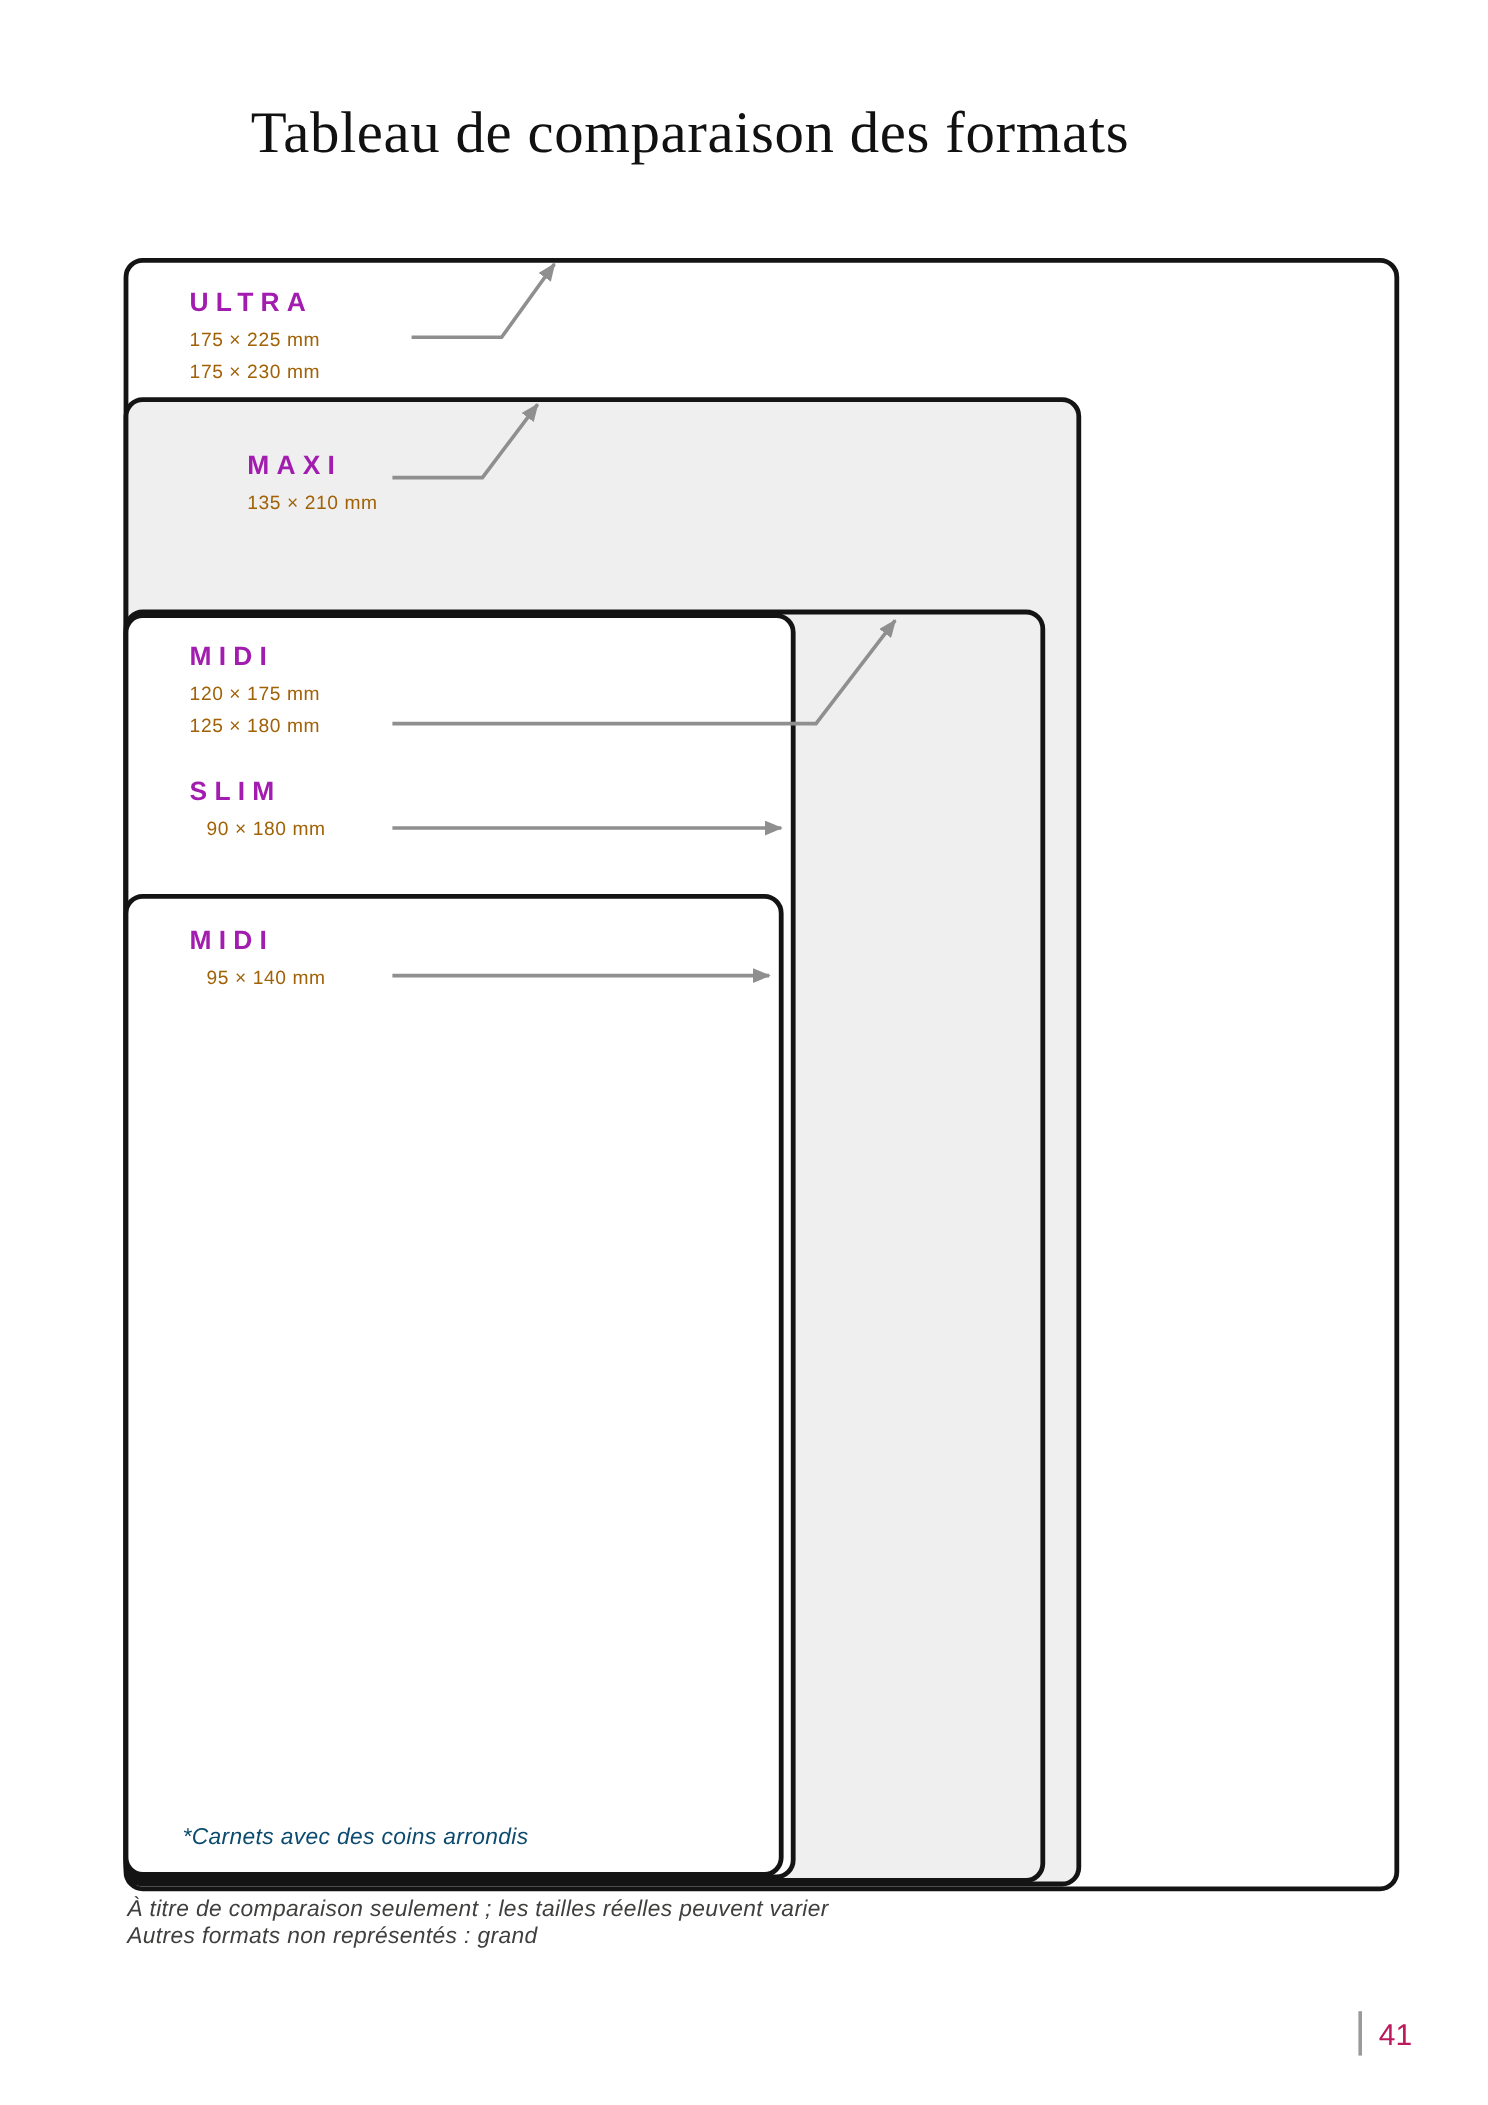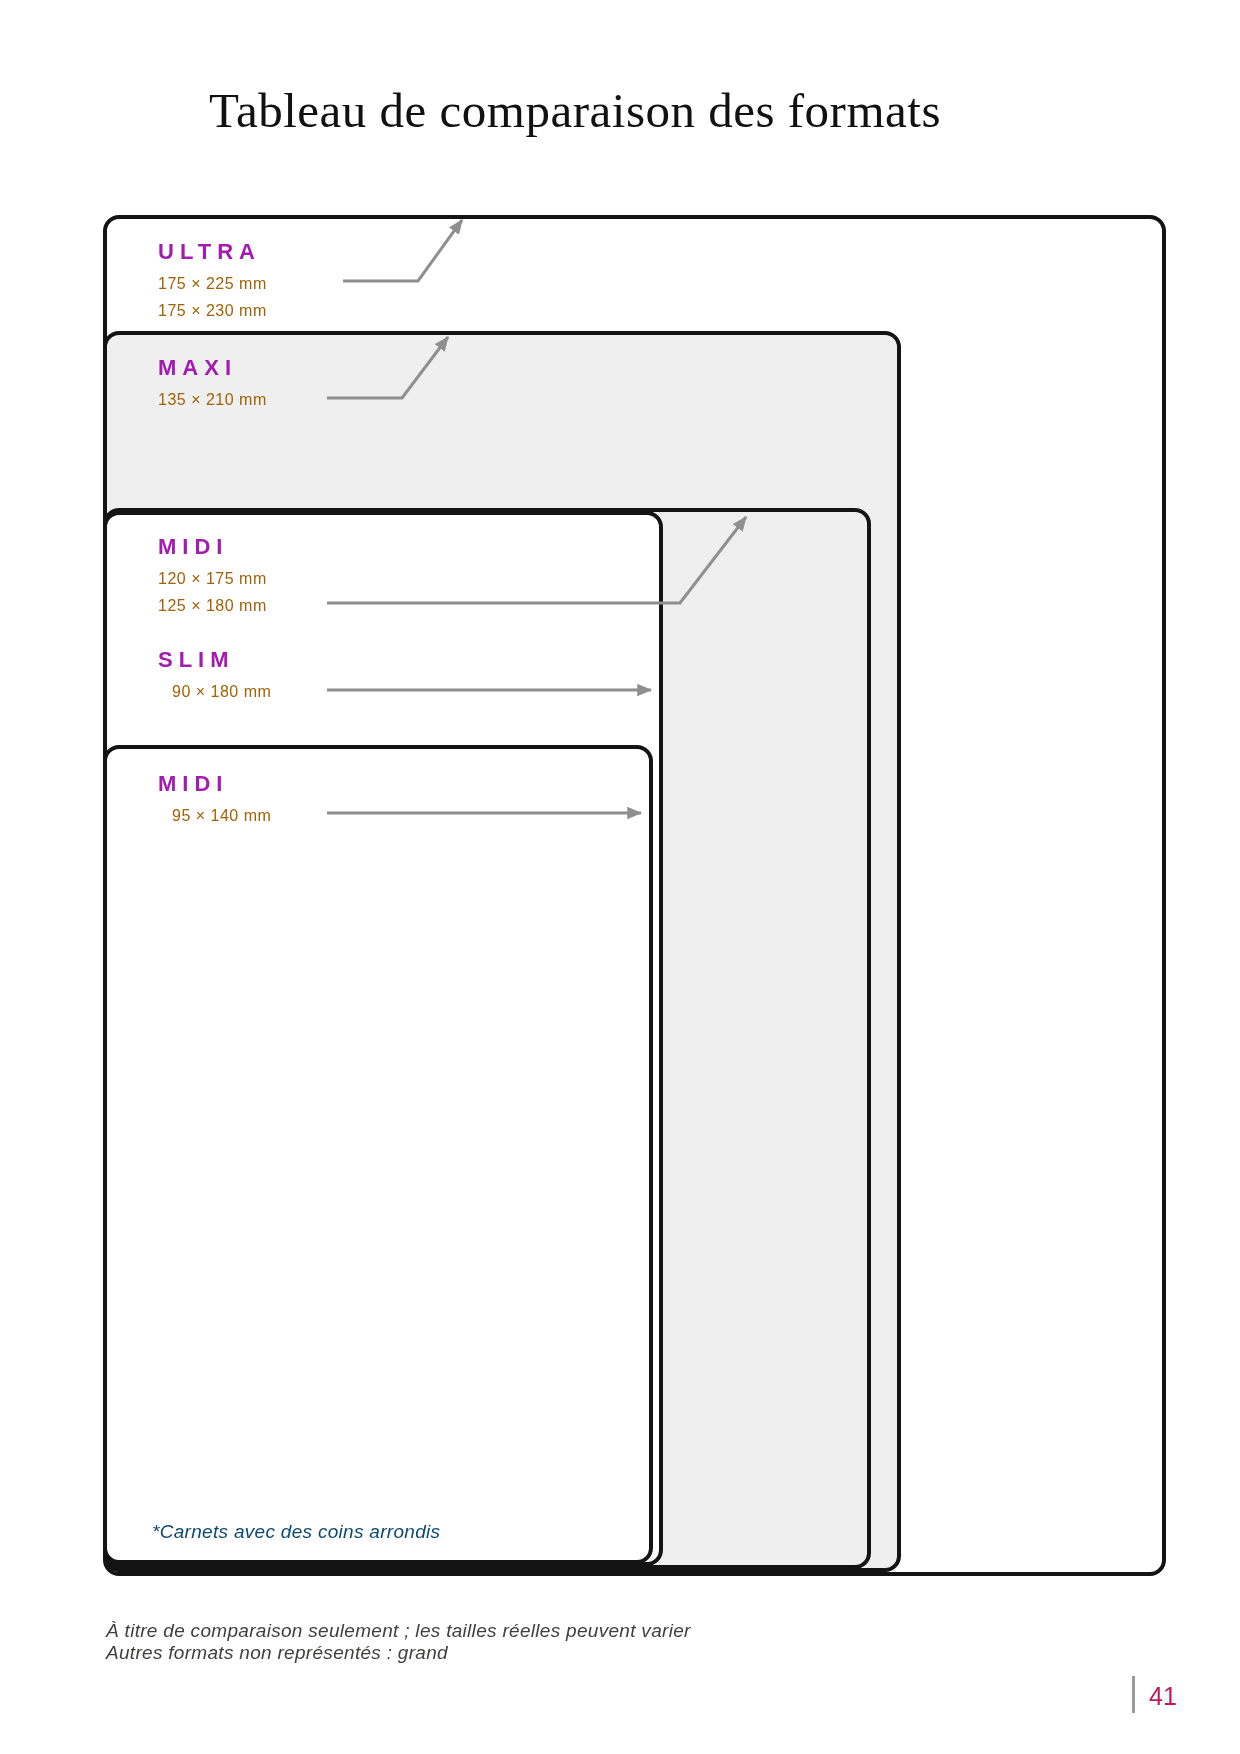--- a/index.html
+++ b/index.html
@@ -21,30 +21,30 @@
   .arrows{position:absolute;left:0;top:0;}
   .arrow{fill:none;stroke:#8f8f8f;stroke-width:3;marker-end:url(#arrowhead);}
   .label{position:absolute;left:158px;color:#1d1d1b;}
   .fmt-name{
     font-size:22px;font-weight:bold;letter-spacing:6px;line-height:24px;
     margin-bottom:6px;color:#a21caf;
   }
   .fmt-dim{font-size:16px;line-height:27px;letter-spacing:0.5px;color:#a16207;}
   .fmt-dim.indent{padding-left:14px;}
   .label-ultra{top:240px;}
-  .label-maxi{top:356px;}
+  .label-maxi{top:376px;margin-left:48px;}
   .label-midi{top:535px;}
   .label-slim{top:648px;}
   .label-mini{top:772px;}
   .footnote{
     position:absolute;left:152px;top:1521px;font-style:italic;
     font-size:19px;color:#0c4a6e;letter-spacing:0.3px;
   }
   .disclaimer{
-    position:absolute;left:106px;top:1620px;font-style:italic;
+    position:absolute;left:106px;top:1581px;font-style:italic;
     font-size:19px;line-height:22px;color:#3f3f3e;letter-spacing:0.3px;
   }
   .pagenum-bar{position:absolute;left:1132px;top:1676px;width:3px;height:37px;background:#9a9a9a;}
   .pagenum{position:absolute;left:1149px;top:1682px;font-size:25px;color:#be185d;}
 </style>
 </head>
 <body>
 
 <div class="page">
 

